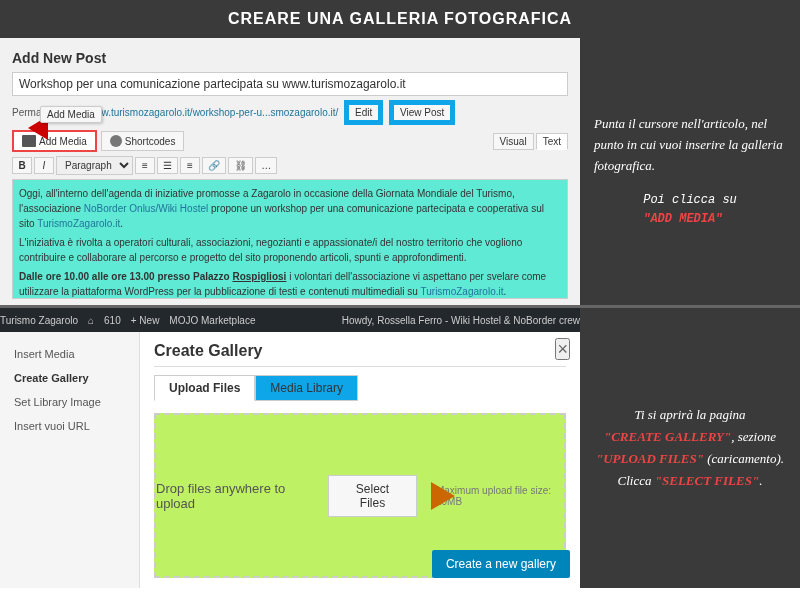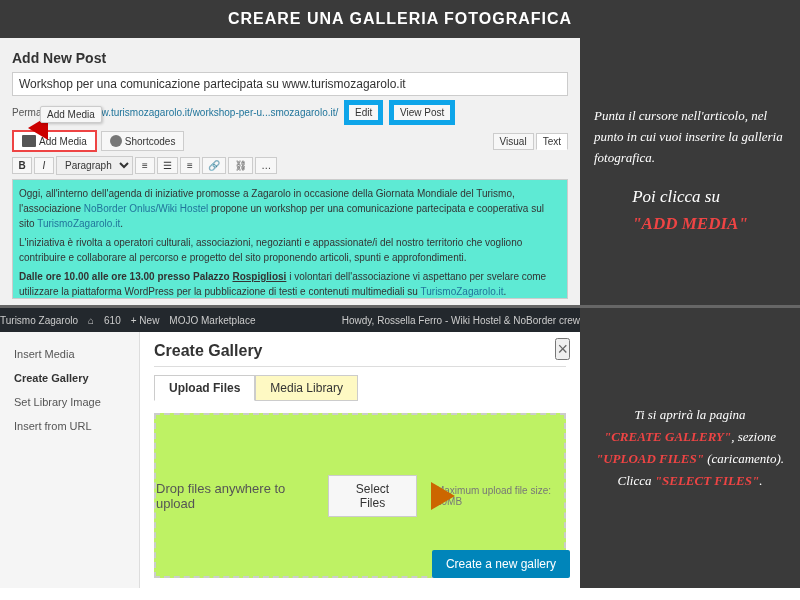--- a/index.html
+++ b/index.html
@@ -244,23 +244,23 @@
     }
 
     .annotation-panel .main-text {
       font-family: Georgia, serif;
       font-style: italic;
       margin-bottom: 14px;
       font-size: 13px;
     }
 
     .annotation-panel .cta-text {
-      font-family: Liberation Serif, serif;
+      font-family: Liberation Mono, monospace;
       font-style: italic;
-      font-size: 17px;
+      font-size: 12px;
     }
 
     .annotation-panel .cta-highlight {
       color: #e44;
       font-weight: bold;
       font-style: italic;
     }
 
     
     .bottom-section {
@@ -371,21 +371,21 @@
       gap: 0;
       margin-bottom: 12px;
     }
 
     .media-tab {
       padding: 5px 14px;
       font-size: 12px;
       border: 1px solid #ccc;
       cursor: pointer;
       color: #333;
-      background: #fef9c3;
+      background: #0ea5e9;
     }
 
     .media-tab.active {
       background: #fff;
       border-bottom: 1px solid #fff;
       font-weight: bold;
     }
 
     
     .upload-area {
@@ -571,21 +571,21 @@
       <span class="wp-adminbar-item">MOJO Marketplace</span>
       <span class="wp-adminbar-right wp-adminbar-item">Howdy, Rossella Ferro - Wiki Hostel &amp; NoBorder crew</span>
     </div>
 
     <div class="media-modal">
 
       <div class="media-sidebar">
         <div class="media-sidebar-item">Insert Media</div>
         <div class="media-sidebar-item active create-gallery">Create Gallery</div>
         <div class="media-sidebar-item">Set Library Image</div>
-        <div class="media-sidebar-item">Insert from URL</div>
+        <div class="media-sidebar-item">Insert vuoi URL</div>
       </div>
 
       <div class="media-content">
 
         <div class="media-content-header">
           <div class="media-content-title">Create Gallery</div>
         </div>
 
         <button class="media-close-btn">×</button>
 

